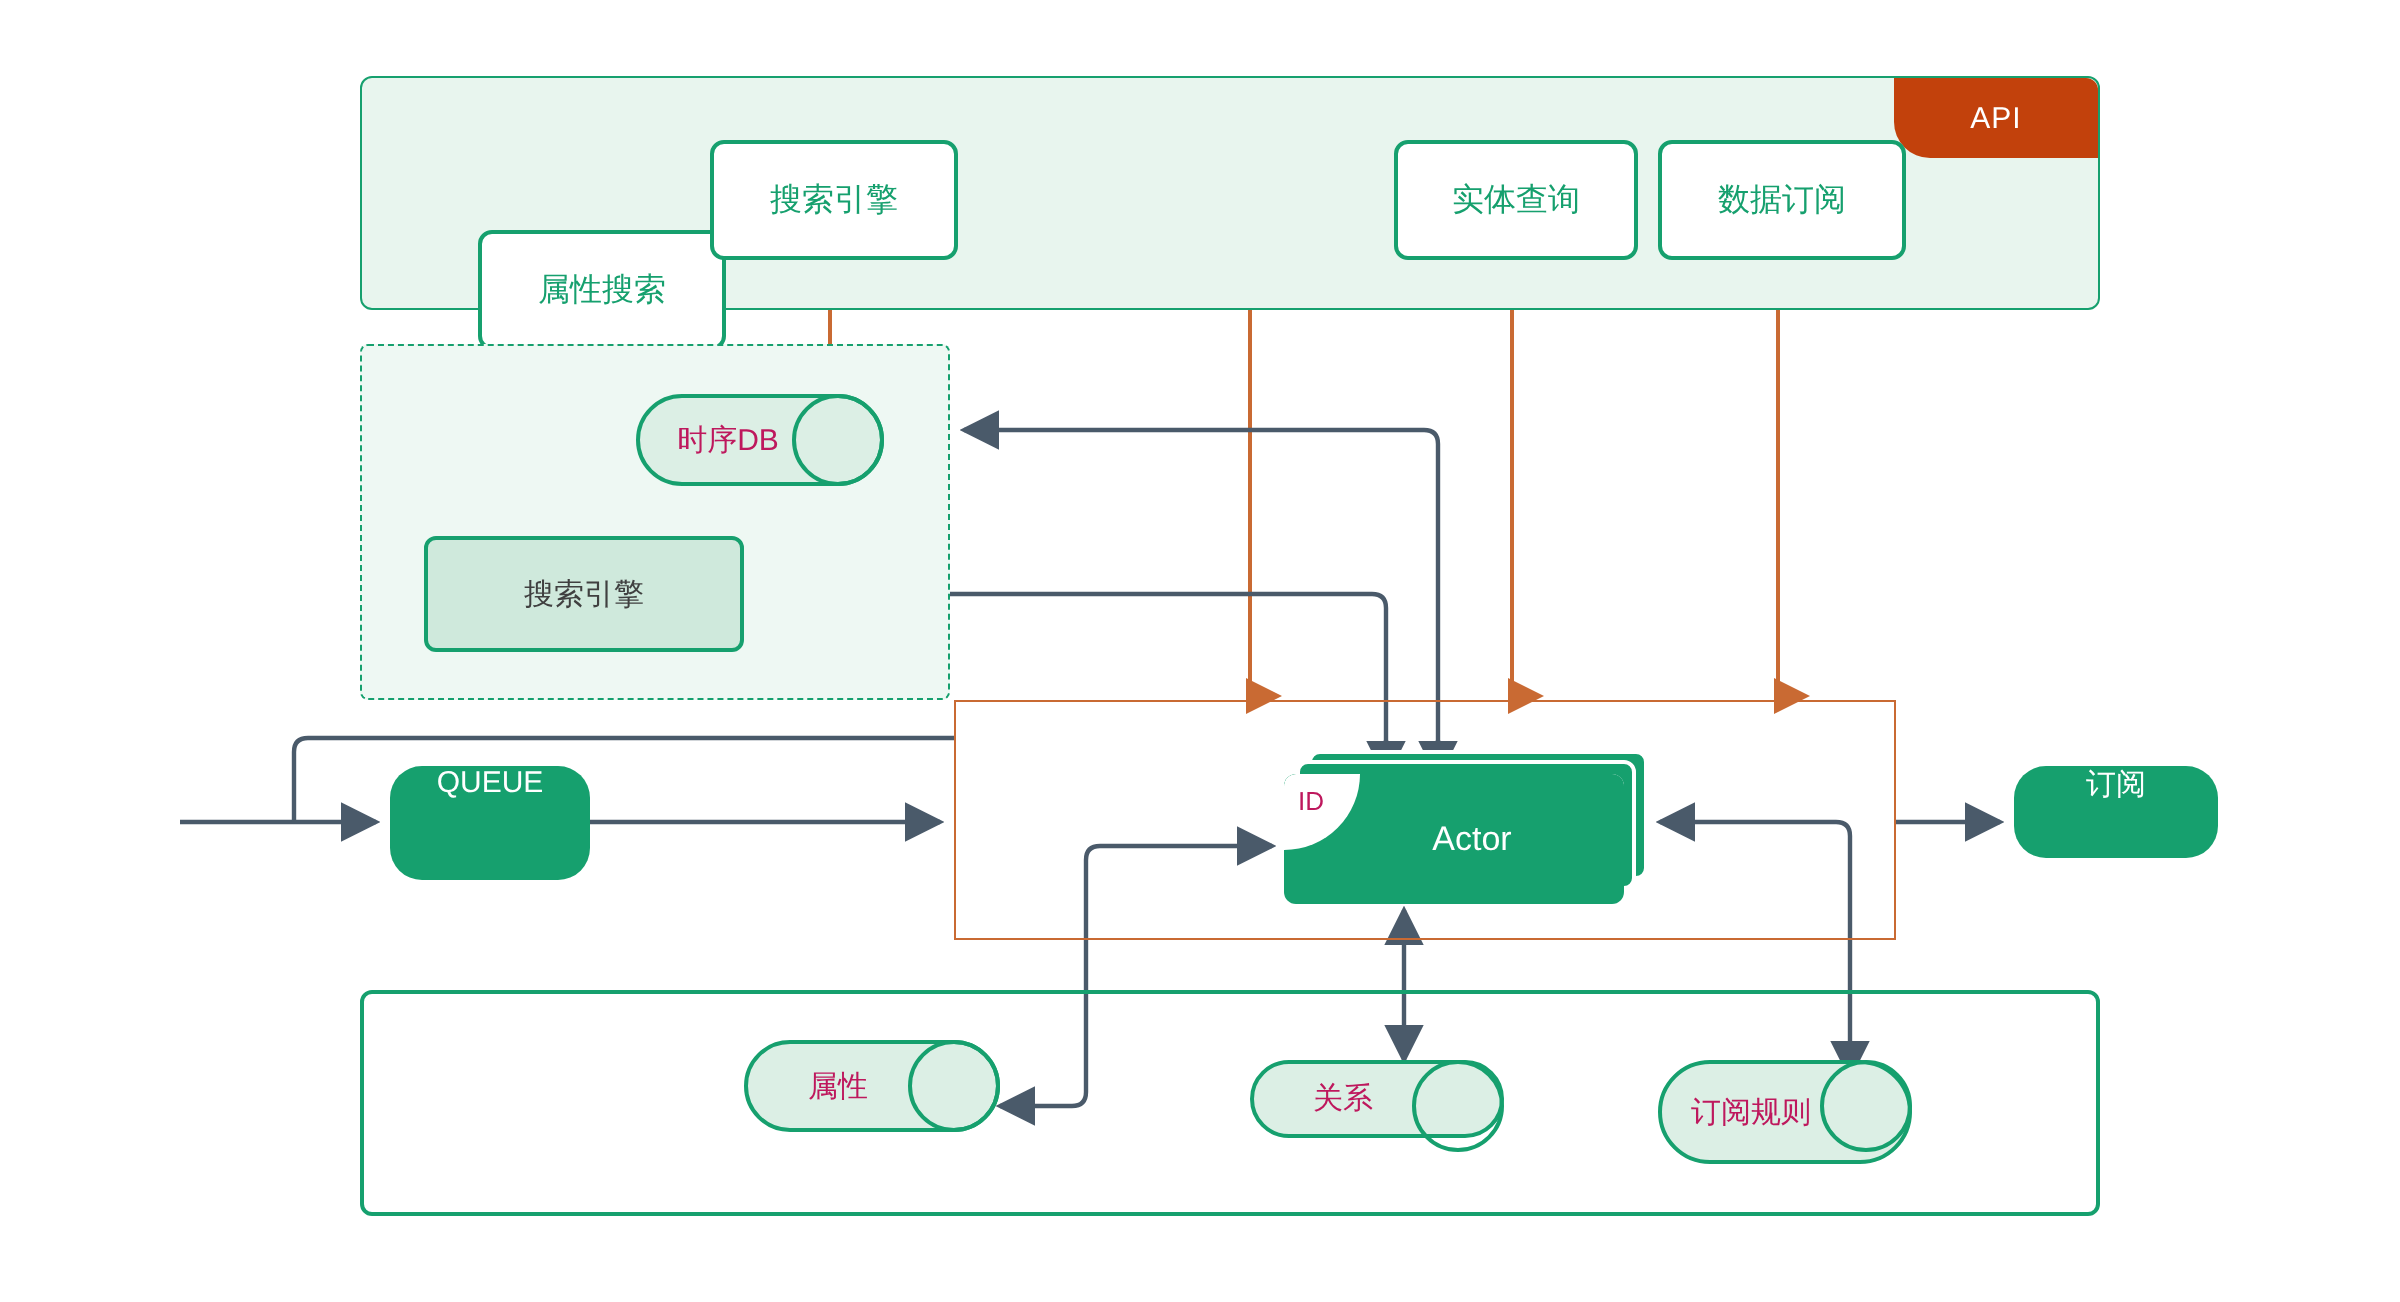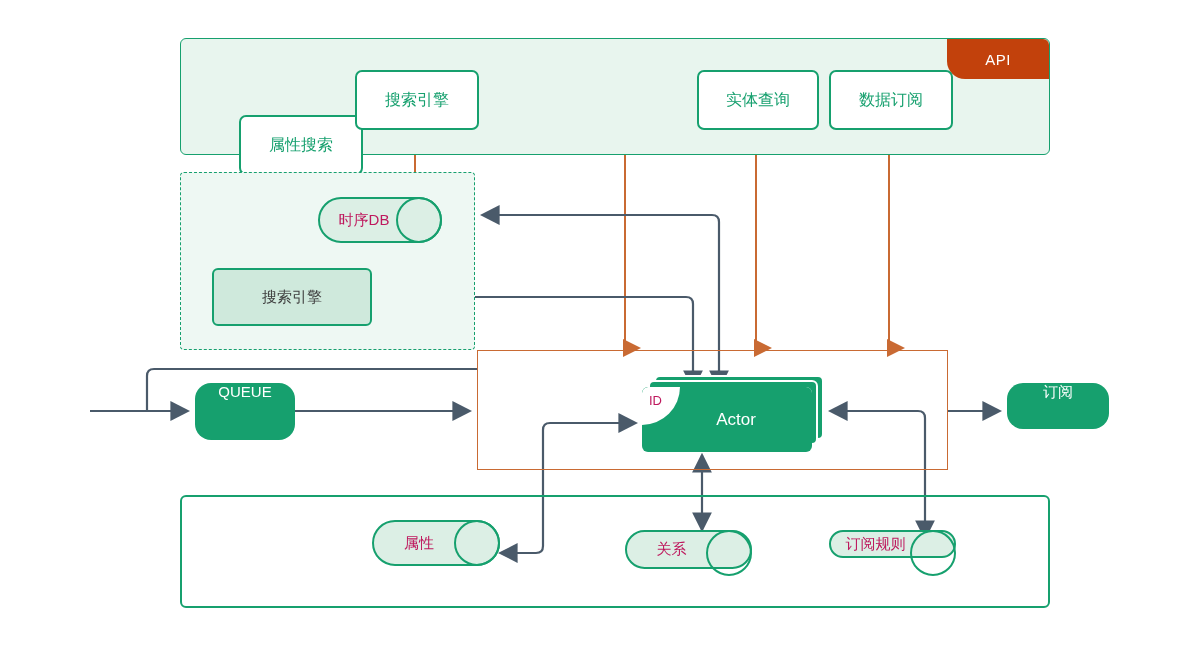--- a/index.html
+++ b/index.html
@@ -338,18 +338,18 @@
   <div class="cyl" style="left:372px; top:520px; width:128px; height:46px;">
     <div class="cyl-label" style="width:90px;">属性</div>
     <div class="cyl-cap" style="width:42px; height:42px;"></div>
   </div>
 
   <div class="cyl" style="left:625px; top:530px; width:127px; height:39px;">
     <div class="cyl-label" style="width:89px;">关系</div>
     <div class="cyl-cap" style="width:42px; height:42px;"></div>
   </div>
 
-  <div class="cyl" style="left:829px; top:530px; width:127px; height:28px;">
+  <div class="cyl" style="left:829px; top:530px; width:127px; height:52px;">
     <div class="cyl-label" style="width:89px;">订阅规则</div>
     <div class="cyl-cap" style="width:42px; height:42px;"></div>
   </div>
 
 </div>
 
 </body></html>

